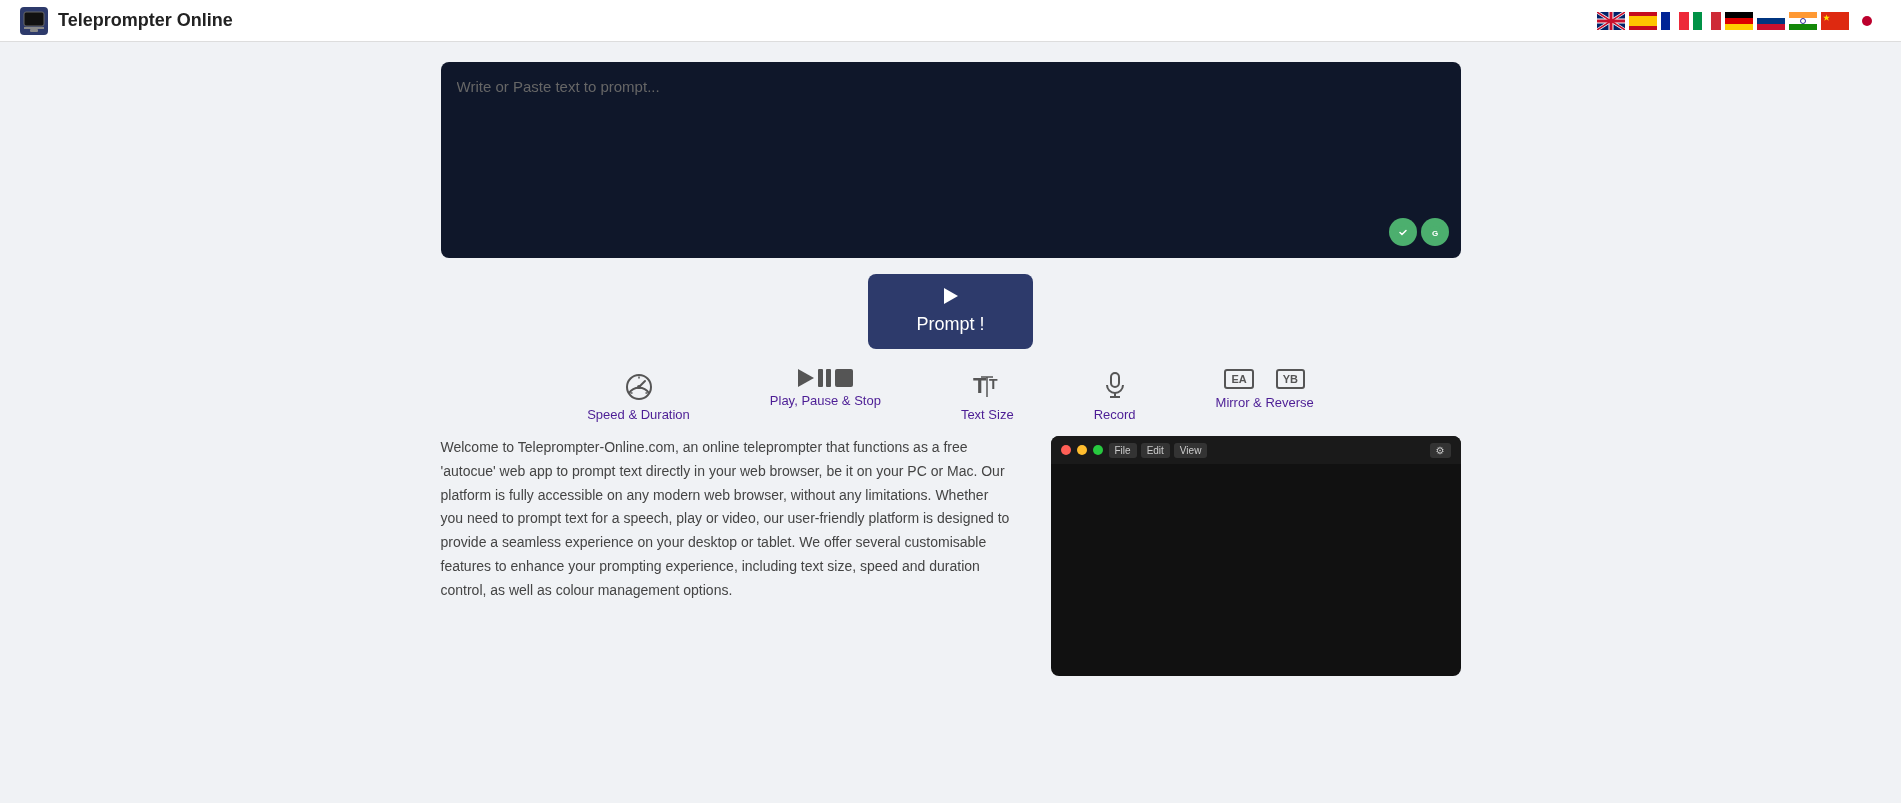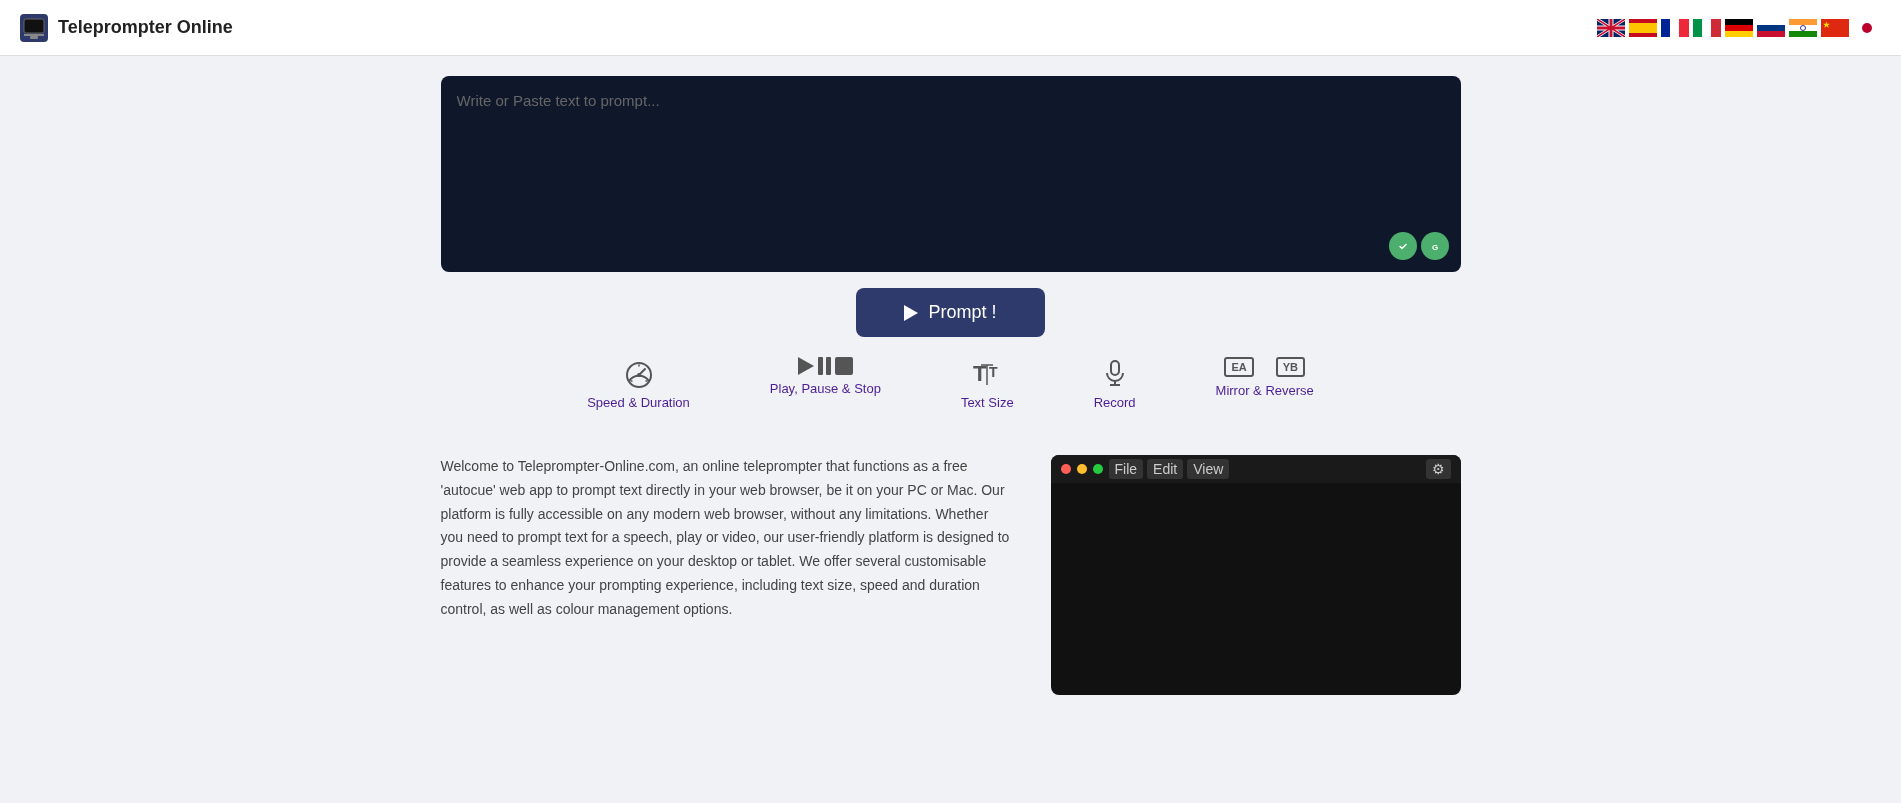--- a/index.html
+++ b/index.html
@@ -12,21 +12,21 @@
     }
 
     
     .header {
       display: flex;
       align-items: center;
       justify-content: space-between;
       padding: 4px 20px;
       background: #fff;
       border-bottom: 1px solid #ddd;
-      height: 56px;
+      height: 42px;
     }
     .header-left {
       display: flex;
       align-items: center;
       gap: 10px;
     }
     .logo-icon {
       width: 28px;
       height: 28px;
     }
@@ -109,20 +109,21 @@
       color: white;
       border: none;
       border-radius: 8px;
       padding: 14px 48px;
       font-size: 18px;
       cursor: pointer;
       display: flex;
       align-items: center;
       gap: 10px;
       font-weight: 500;
+      flex-direction: column;
     }
     .play-triangle {
       width: 0;
       height: 0;
       border-top: 8px solid transparent;
       border-bottom: 8px solid transparent;
       border-left: 14px solid white;
       display: inline-block;
     }
 
@@ -190,21 +191,21 @@
       padding: 2px 5px;
       font-size: 11px;
       font-weight: bold;
       color: #555;
     }
 
     
     .lower-section {
       display: flex;
       width: 1020px;
-      margin-top: 45px;
+      margin-top: 14px;
       gap: 36px;
     }
 
     
     .description {
       flex: 1;
       font-size: 14px;
       color: #444;
       line-height: 1.7;
     }
@@ -233,21 +234,21 @@
     }
     .preview-toolbar-items {
       display: flex;
       gap: 4px;
       flex: 1;
     }
     .preview-toolbar-item {
       background: #333;
       border-radius: 3px;
       padding: 2px 6px;
-      font-size: 14px;
+      font-size: 10px;
       color: #ccc;
     }
     .preview-content {
       padding: 20px 24px;
       color: white;
       font-size: 22px;
       line-height: 1.5;
       font-weight: 400;
     }
   </style>

